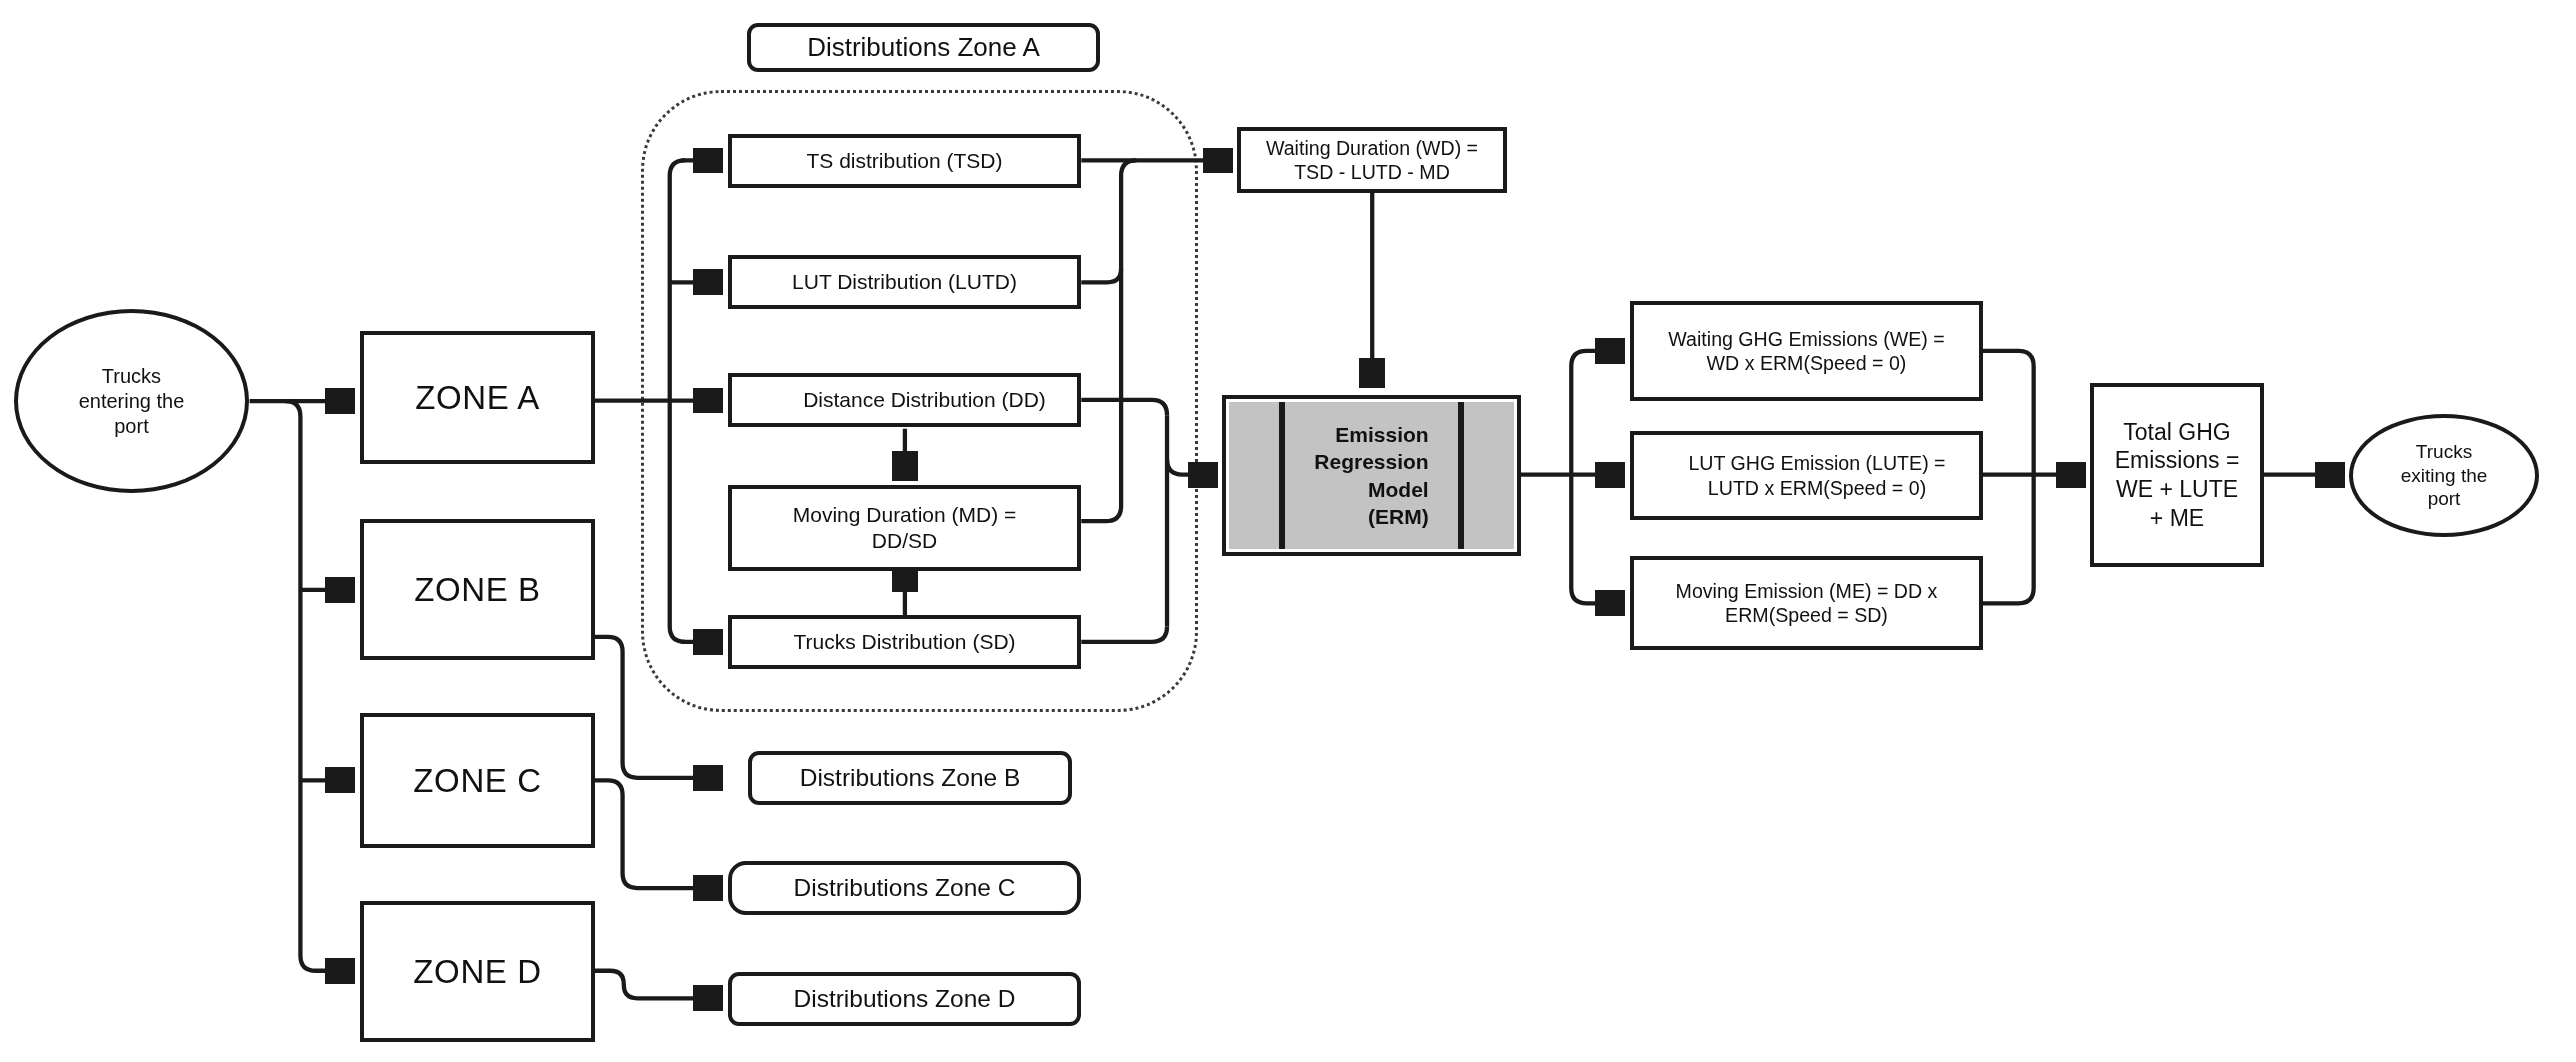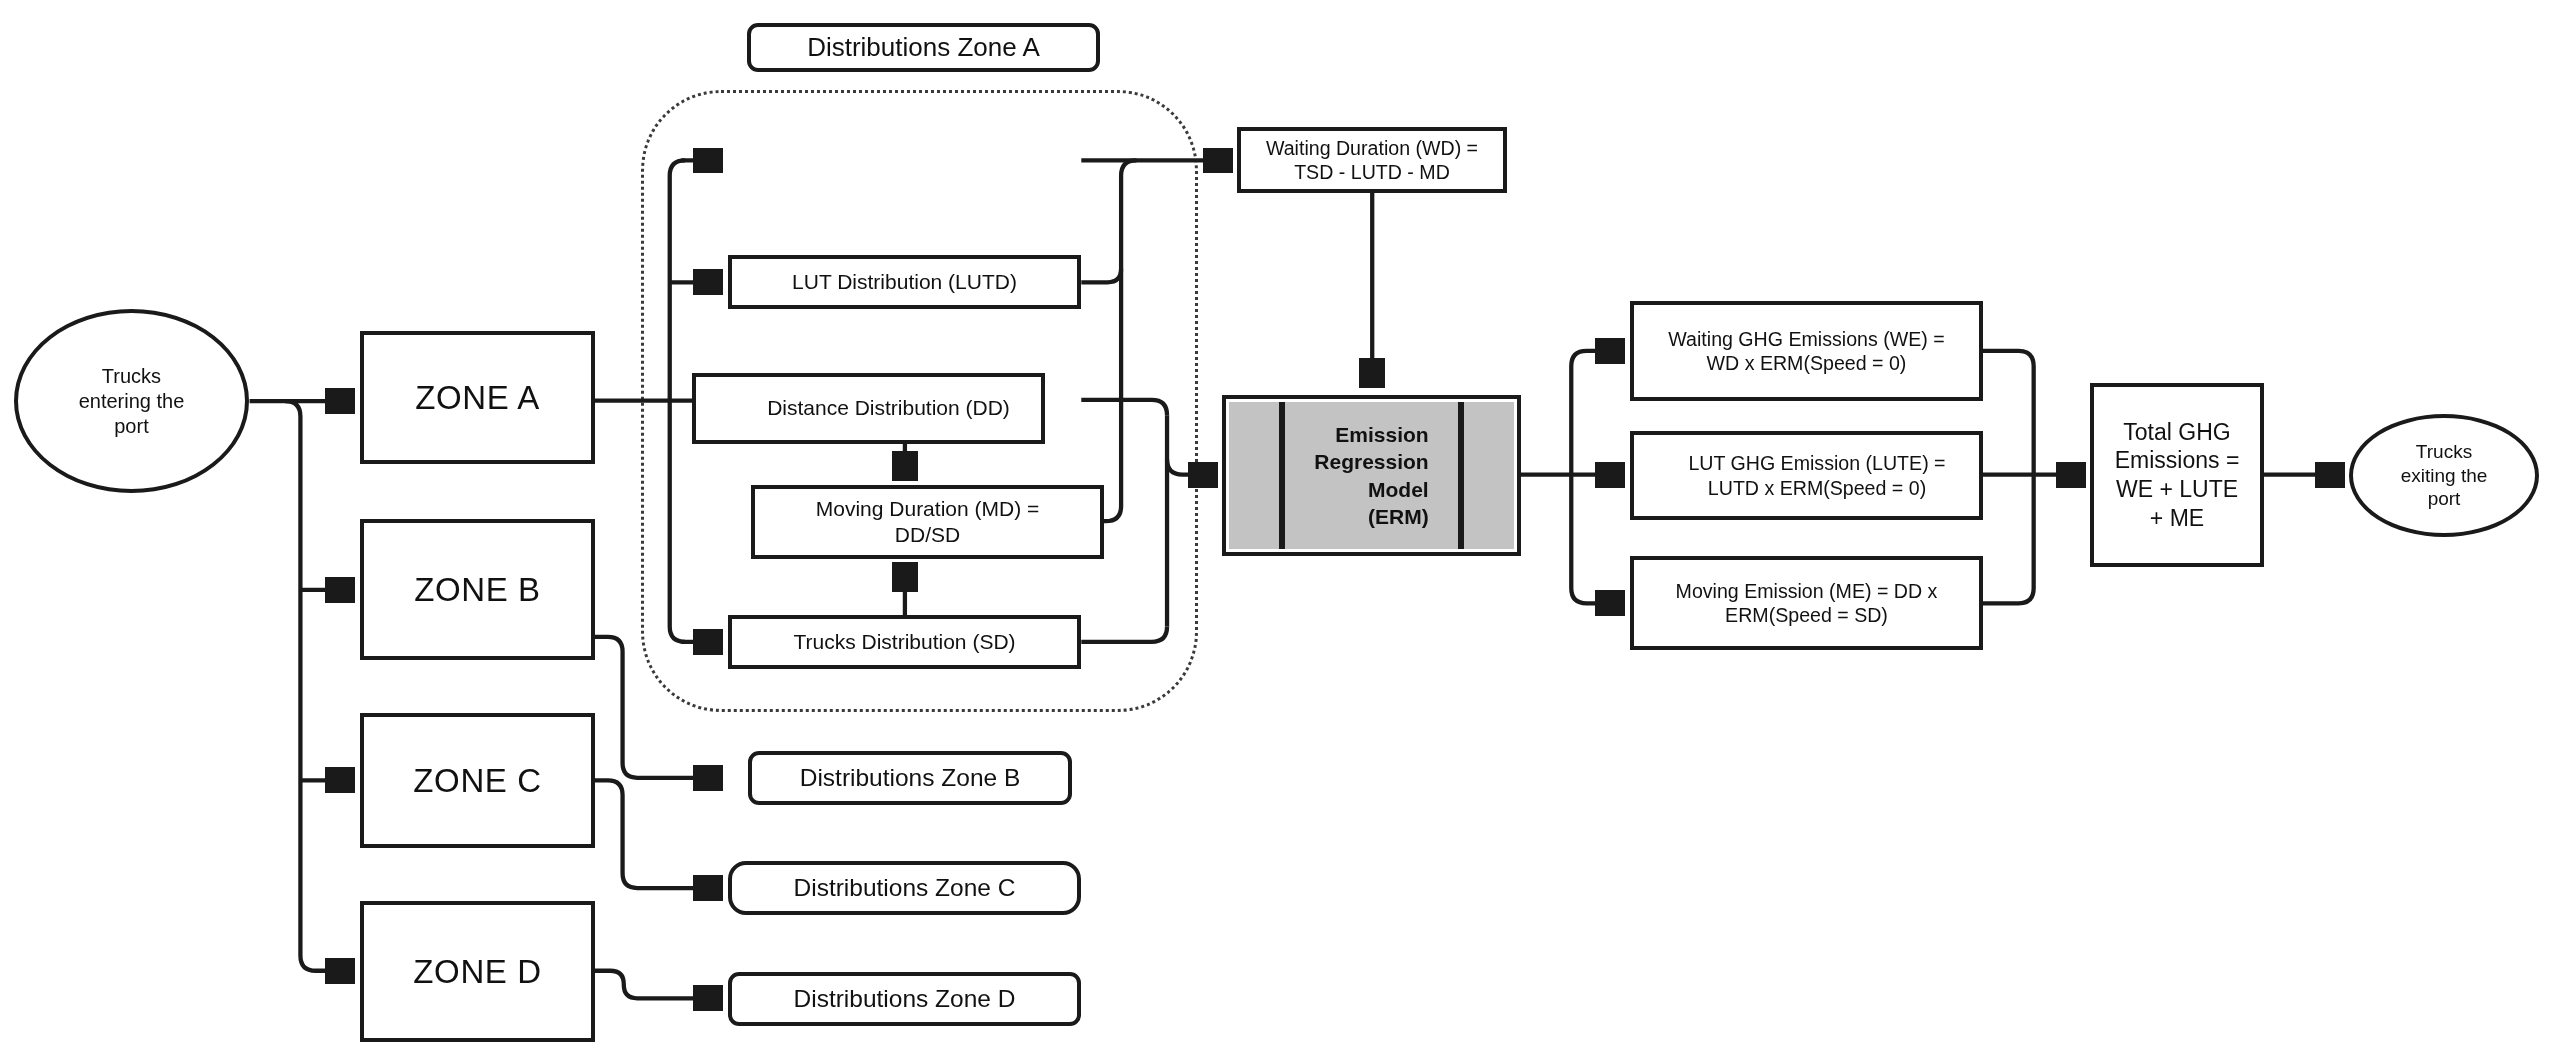--- a/index.html
+++ b/index.html
@@ -108,23 +108,24 @@
 exiting the
 port</div>
 
   <div class="node zone" style="left:360px;top:331px;width:235px;height:133px;">ZONE A</div>
   <div class="node zone" style="left:360px;top:519px;width:235px;height:141px;">ZONE B</div>
   <div class="node zone" style="left:360px;top:713px;width:235px;height:135px;">ZONE C</div>
   <div class="node zone" style="left:360px;top:901px;width:235px;height:141px;">ZONE D</div>
 
   <div class="node titlebox" style="left:747px;top:23px;width:353px;height:49px;">Distributions Zone A</div>
 
+  <div class="node dist" style="left:728px;top:134px;width:353px;height:54px;">TS distribution (TSD)</div>
   <div class="node dist" style="left:728px;top:255px;width:353px;height:54px;">LUT Distribution (LUTD)</div>
-  <div class="node dist" style="left:692px;top:373px;width:353px;height:71px;padding-left:40px;">Distance Distribution (DD)</div>
-  <div class="node dist" style="left:751px;top:485px;width:353px;height:74px;">Moving Duration (MD) =
+  <div class="node dist" style="left:728px;top:373px;width:353px;height:54px;padding-left:40px;">Distance Distribution (DD)</div>
+  <div class="node dist" style="left:728px;top:485px;width:353px;height:86px;">Moving Duration (MD) =
 DD/SD</div>
   <div class="node dist" style="left:728px;top:615px;width:353px;height:54px;">Trucks Distribution (SD)</div>
 
   <div class="node calc" style="left:1237px;top:127px;width:270px;height:66px;">Waiting Duration (WD) =
 TSD - LUTD - MD</div>
 
   <div class="erm" style="left:1222px;top:395px;width:299px;height:161px;">
     <div class="side"></div>
     <div class="bar"></div>
     <div class="mid">Emission

